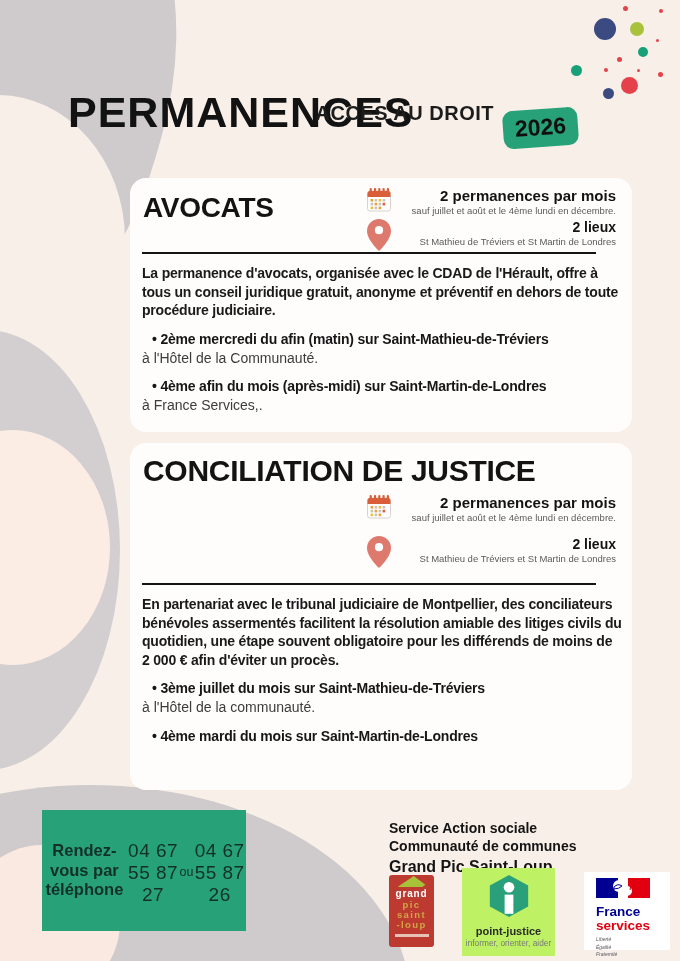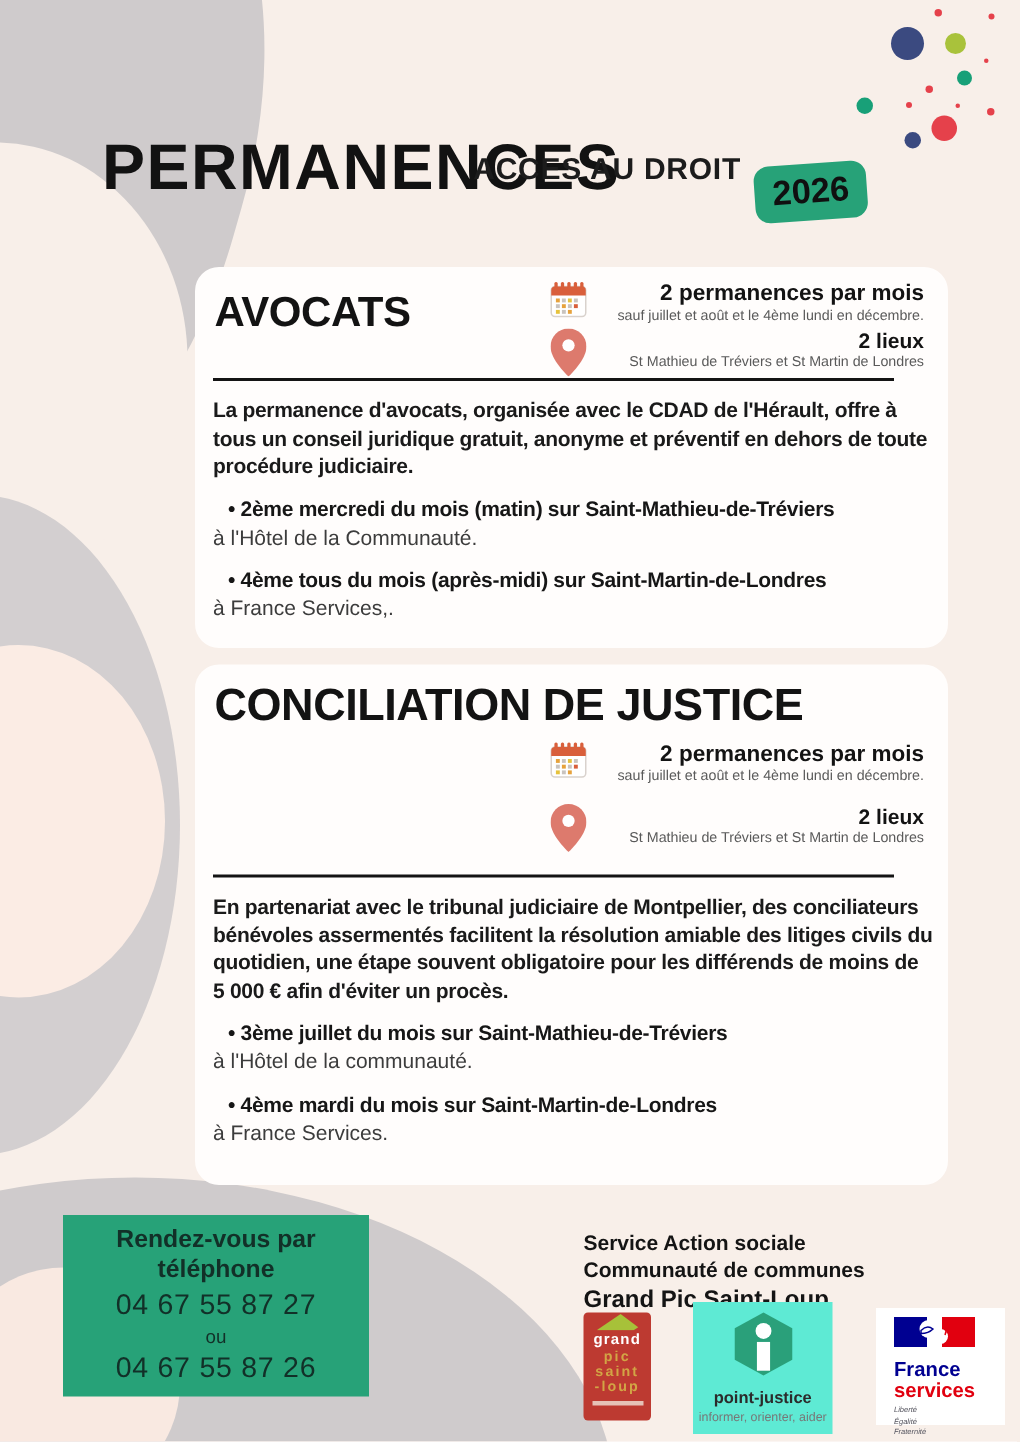--- a/index.html
+++ b/index.html
@@ -55,38 +55,38 @@
   .card1 .card-body{top:86px;}
   .card2 .card-body{top:152px;}
   .desc{margin:0;font-size:14px;font-weight:700;color:#1a1a1a;line-height:1.33;letter-spacing:-0.2px;}
   .bullet{margin-top:11px;}
   .b-main{font-size:14px;font-weight:700;color:#161616;line-height:1.2;letter-spacing:-0.2px;padding-left:10px;}
   .b-main::before{content:"•  ";}
   .b-sub{font-size:14px;font-weight:400;color:#3c3c3c;line-height:1.25;margin-top:2px;}
 
   
   .contact-box{position:absolute;left:42px;top:810px;width:204px;height:121px;background:#27a278;z-index:2;
-    display:flex;flex-direction:column;align-items:center;justify-content:center;text-align:center;color:#123028;}
+    display:flex;flex-direction:row;align-items:center;justify-content:center;text-align:center;color:#123028;}
   .contact-heading{font-size:16.5px;font-weight:800;line-height:1.2;}
   .contact-phone{font-size:19px;font-weight:400;margin-top:4px;letter-spacing:.5px;}
   .contact-sep{font-size:12.5px;margin-top:2px;}
 
   
   .footer-org{position:absolute;left:389px;top:820px;z-index:2;color:#141414;}
   .org-line{font-size:14px;font-weight:700;line-height:1.28;}
   .org-line-strong{font-size:16px;font-weight:800;line-height:1.2;margin-top:1px;}
 
   .gpsl-logo{position:absolute;left:389px;top:875px;width:45px;height:72px;background:#bd3a31;border-radius:3px;z-index:2;
     display:flex;flex-direction:column;align-items:center;padding-top:1px;box-sizing:border-box;}
   .gpsl-tri{width:28px;height:11px;background:#a7c139;clip-path:polygon(58% 0,100% 80%,88% 100%,0 100%);}
   .gpsl-w1{font-size:10px;font-weight:700;color:#ffffff;letter-spacing:.8px;margin-top:2px;line-height:1.05;}
   .gpsl-w{font-size:9.5px;font-weight:700;color:#d2a545;letter-spacing:1.4px;line-height:1.08;}
   .gpsl-bar{width:34px;height:2.5px;background:#f0e4d8;opacity:.8;margin-top:4px;}
 
-  .pj-card{position:absolute;left:462px;top:868px;width:93px;height:88px;background:#5eead4;z-index:2;
+  .pj-card{position:absolute;left:462px;top:868px;width:93px;height:88px;background:#bef264;z-index:2;
     display:flex;flex-direction:column;align-items:center;}
   .pj-hex{margin-top:6px;}
   .pj-name{font-size:11px;font-weight:800;color:#2b2b2b;margin-top:3px;line-height:1.1;}
   .pj-tagline{font-size:8.3px;color:#777777;white-space:nowrap;margin-top:1px;}
 
   .fs-card{position:absolute;left:584px;top:872px;width:86px;height:78px;background:#ffffff;z-index:2;
     box-sizing:border-box;padding:6px 0 0 12px;}
   .fs-name1{font-size:13.5px;font-weight:800;color:#000091;line-height:1.05;margin-top:3px;}
   .fs-name2{font-size:13.5px;font-weight:800;color:#e1000f;line-height:1.05;}
   .fs-motto{font-size:5px;font-style:italic;color:#55555f;line-height:1.5;margin-top:3px;}
@@ -164,25 +164,25 @@
         <div class="meta-text">
           <div class="meta-head">2 lieux</div>
           <div class="meta-note">St Mathieu de Tréviers et St Martin de Londres</div>
         </div>
       </div>
     </div>
     <hr class="divider">
     <div class="card-body">
       <p class="desc">La permanence d'avocats, organisée avec le CDAD de l'Hérault, offre à tous un conseil juridique gratuit, anonyme et préventif en dehors de toute procédure judiciaire.</p>
       <div class="bullet">
-        <div class="b-main">2ème mercredi du mois (matin) sur Saint-Mathieu-de-Tréviers</div>
+        <div class="b-main">2ème mercredi du afin (matin) sur Saint-Mathieu-de-Tréviers</div>
         <div class="b-sub">à l'Hôtel de la Communauté.</div>
       </div>
       <div class="bullet">
-        <div class="b-main">4ème tous du mois (après-midi) sur Saint-Martin-de-Londres</div>
+        <div class="b-main">4ème afin du mois (après-midi) sur Saint-Martin-de-Londres</div>
         <div class="b-sub">à France Services,.</div>
       </div>
     </div>
   </section>
 
   <section class="card card2">
     <h2 class="card-title">CONCILIATION DE JUSTICE</h2>
     <div class="meta">
       <div class="meta-row">
         <span class="meta-icon">
@@ -222,28 +222,27 @@
           </svg>
         </span>
         <div class="meta-text">
           <div class="meta-head">2 lieux</div>
           <div class="meta-note">St Mathieu de Tréviers et St Martin de Londres</div>
         </div>
       </div>
     </div>
     <hr class="divider">
     <div class="card-body">
-      <p class="desc">En partenariat avec le tribunal judiciaire de Montpellier, des conciliateurs bénévoles assermentés facilitent la résolution amiable des litiges civils du quotidien, une étape souvent obligatoire pour les différends de moins de 5 000 € afin d'éviter un procès.</p>
+      <p class="desc">En partenariat avec le tribunal judiciaire de Montpellier, des conciliateurs bénévoles assermentés facilitent la résolution amiable des litiges civils du quotidien, une étape souvent obligatoire pour les différends de moins de 2 000 € afin d'éviter un procès.</p>
       <div class="bullet">
         <div class="b-main">3ème juillet du mois sur Saint-Mathieu-de-Tréviers</div>
         <div class="b-sub">à l'Hôtel de la communauté.</div>
       </div>
       <div class="bullet">
         <div class="b-main">4ème mardi du mois sur Saint-Martin-de-Londres</div>
-        <div class="b-sub">à France Services.</div>
       </div>
     </div>
   </section>
 
   <div class="contact-box">
     <div class="contact-heading">Rendez-vous par téléphone</div>
     <div class="contact-phone">04 67 55 87 27</div>
     <div class="contact-sep">ou</div>
     <div class="contact-phone">04 67 55 87 26</div>
   </div>

